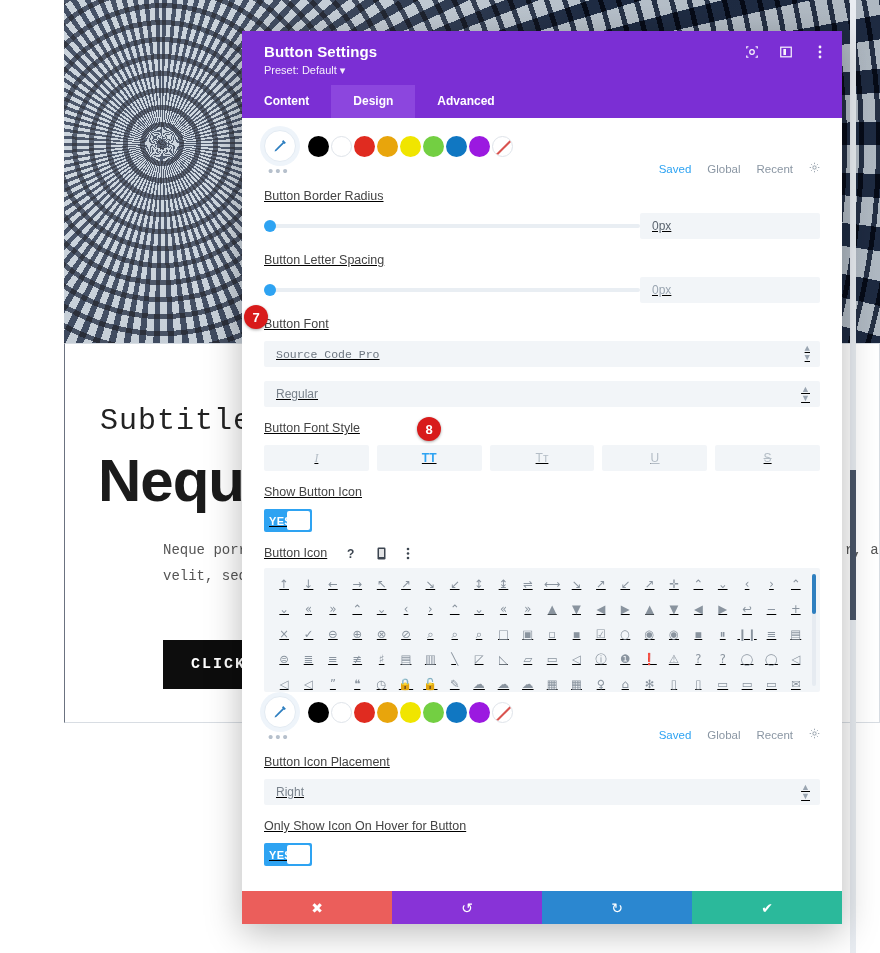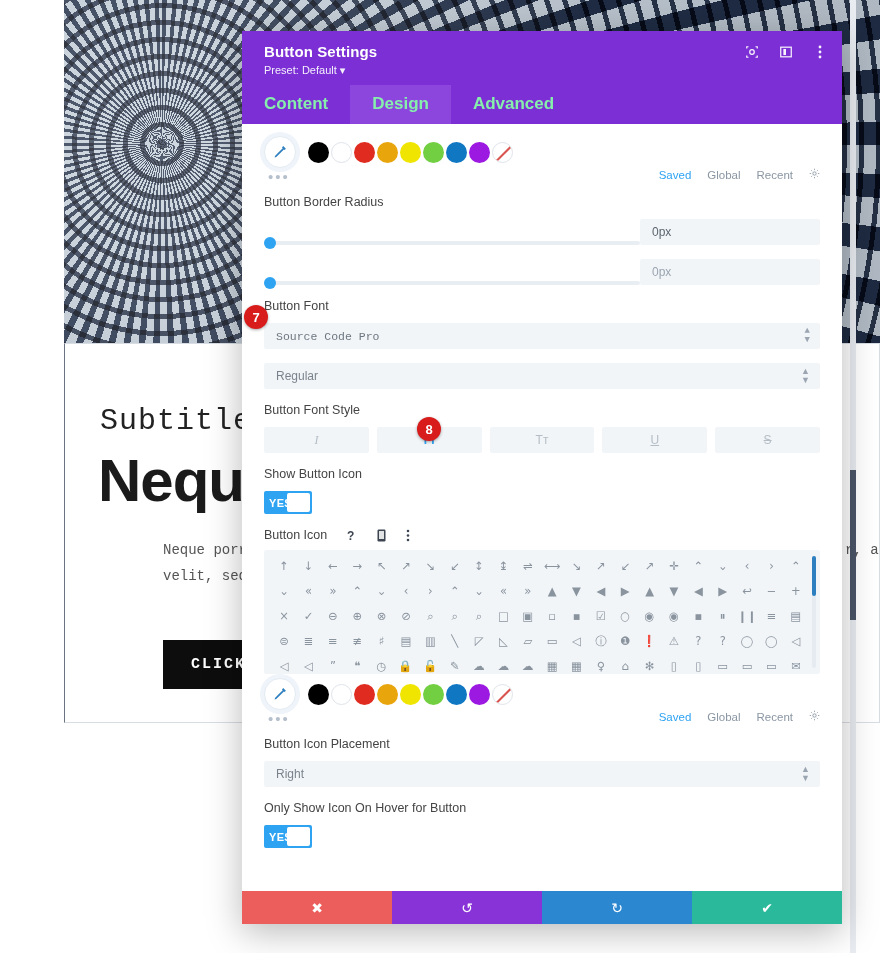--- a/index.html
+++ b/index.html
@@ -98,21 +98,21 @@
   .modal-head {
     background:#7B2FD4; color:#fff; padding:12px 18px 8px 22px; position:relative;
   }
   .modal-title { font-size:15px; font-weight:700; letter-spacing:.1px; }
   .modal-preset { font-size:11px; margin-top:4px; opacity:.92; }
   .head-icons { position:absolute; right:14px; top:13px; display:flex; gap:18px; align-items:center; }
   .head-icons .hi { width:16px; height:16px; opacity:.95; display:flex; align-items:center; justify-content:center; }
   .hi svg { display:block; }
 
   .tabs { display:flex; background:#7B2FD4; }
-  .tab { padding:9px 22px 10px; font-size:17px; color:#86efac; font-weight:600; }
+  .tab { padding:9px 22px 10px; font-size:12px; color:#ffffff; font-weight:600; }
   .tab.active { background:#8C46DE; }
 
   .modal-body { flex:1; overflow:hidden; position:relative; background:#fff; }
 
   
   .palette-row { display:flex; align-items:center; gap:0; padding: 12px 0 0 22px; }
   .eyedrop {
     width:32px; height:32px; border-radius:50%; background:#fff;
     border:1px solid #e3ebf3; box-shadow:0 0 0 4px #eef4fa;
     display:flex; align-items:center; justify-content:center; margin-right:12px;
@@ -128,24 +128,24 @@
   }
   .dots { padding: 4px 0 0 26px; color:#b6c0cc; font-size:15px; letter-spacing:2px; line-height:10px; }
   .saved-row {
     display:flex; justify-content:flex-end; align-items:center; gap:16px;
     padding: 0 22px 0 0; margin-top:-14px; font-size:11.5px;
   }
   .saved-row .s-link { color:#8a96a3; }
   .saved-row .s-link.active { color:#2ea3f2; font-weight:400; }
   .gear { color:#8a96a3; }
 
-  .field { padding: 14px 22px 0 22px; }
+  .field { padding: 14px 22px 0 22px; text-decoration: underline; }
   .field-label { font-size:12.5px; color:#444; margin-bottom:10px; }
 
-  .slider-row { display:flex; align-items:flex-end; }
+  .slider-row { display:flex; align-items:center; }
   .slider { flex:1; height:4px; background:#e9eef3; border-radius:2px; position:relative; }
   .slider .knob { position:absolute; left:0; top:-4px; width:12px; height:12px; border-radius:50%; background:#2ea3f2; }
   .num-box {
     width:180px; height:26px; background:#f2f5f8; border-radius:2px;
     display:flex; align-items:center; padding-left:12px; font-size:12px; color:#5b6570;
   }
   .num-box.muted { color:#9aa5b1; }
 
   .select-box {
     height:26px; background:#f2f5f8; border-radius:2px; display:flex; align-items:center;
@@ -291,20 +291,21 @@
         <div class="field-label">Button Border Radius</div>
         <div class="slider-row">
           <div class="slider">
               <div class="knob"></div>
             </div>
           <div class="num-box">0px</div>
         </div>
       </div>
 
       <div class="field">
+        <div class="field-label">Button Letter Spacing</div>
         <div class="slider-row">
           <div class="slider">
               <div class="knob"></div>
             </div>
           <div class="num-box muted">0px</div>
         </div>
       </div>
 
       <div class="field">
         <div class="field-label">Button Font</div>

